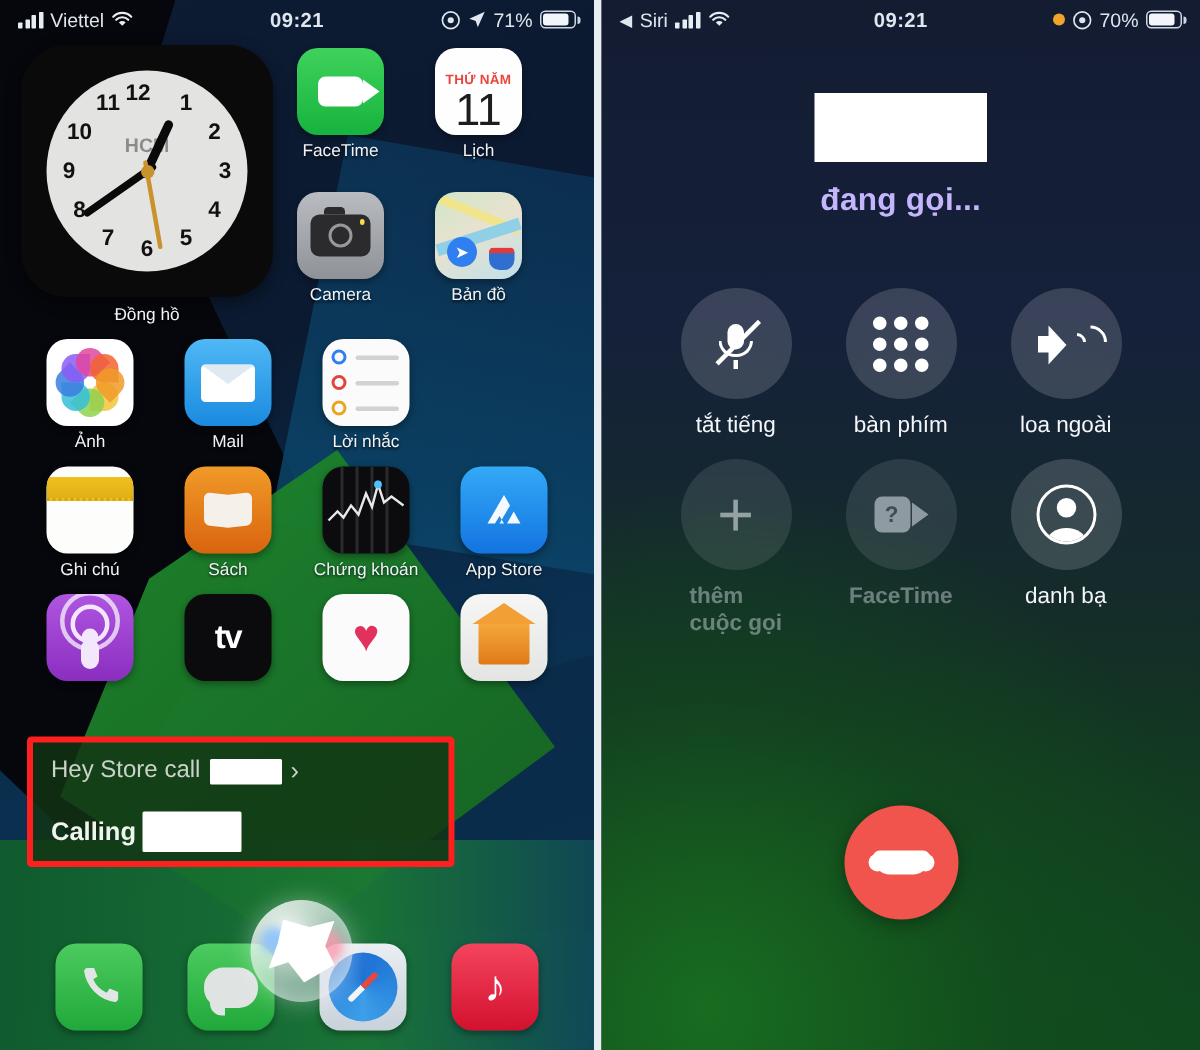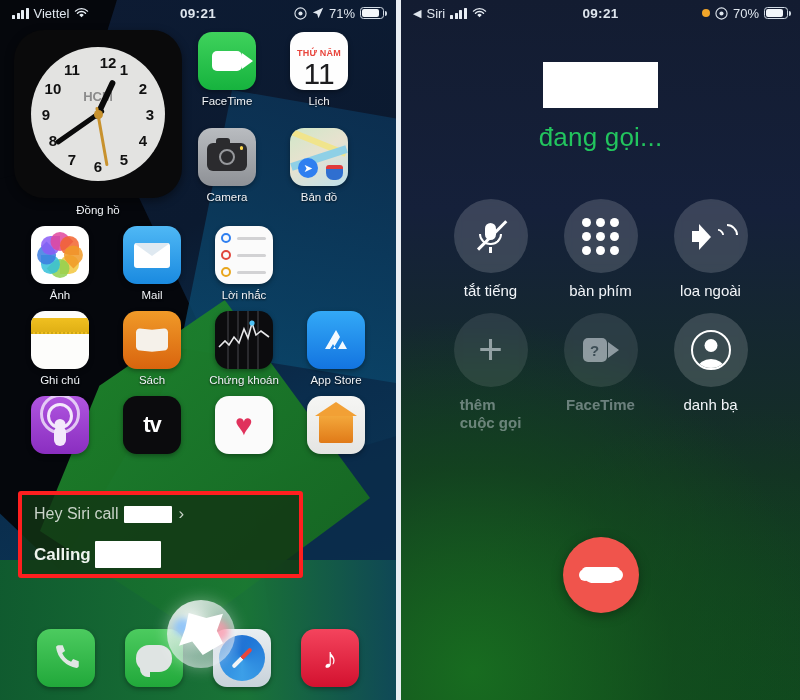--- a/index.html
+++ b/index.html
@@ -155,21 +155,21 @@
     background: radial-gradient(circle at 35% 30%, rgba(255,255,255,.95), rgba(226,232,240,.55) 55%, rgba(190,205,220,.35) 100%);
     box-shadow: 0 0 16px rgba(255,255,255,.35), inset 0 0 18px rgba(255,255,255,.6); overflow: hidden; }
   .orb-blob { position:absolute; left:12px; top:13px; width:44px; height:42px; background:#fff;
     clip-path: polygon(22% 0, 62% 12%, 100% 2%, 86% 42%, 100% 72%, 54% 100%, 30% 68%, 0 78%, 14% 38%); }
   .orb-pink { position:absolute; right:6px; top:20px; width:22px; height:22px; border-radius:50%; background:rgba(255,150,170,.75); filter: blur(3px); }
   .orb-blue { position:absolute; left:7px; top:18px; width:18px; height:18px; border-radius:50%; background:rgba(130,190,255,.8); filter: blur(3px); }
 
   
   .call { position: absolute; inset: 0; z-index: 5; padding-top: 26px; display:flex; flex-direction:column; align-items:center; }
   .callee-redact { width: 115px; height: 46px; background:#fff; margin-top: 36px; }
-  .call-status { margin-top: 14px; font-size: 26px; color: #22c55e; letter-spacing:.2px; }
+  .call-status { margin-top: 14px; font-size: 21px; color: #c4b5fd; letter-spacing:.2px;font-weight:bold; }
   .call-grid { margin-top: 46px; display: grid; grid-template-columns: repeat(3, 110px); justify-content: center; row-gap: 14px; }
   .call-btn { display:flex; flex-direction:column; align-items:center; }
   .cb-circle { width: 74px; height: 74px; border-radius:50%; background: rgba(255,255,255,.16);
     display:flex; align-items:center; justify-content:center; backdrop-filter: blur(4px); }
   .cb-circle.dim { background: rgba(255,255,255,.10); }
   .cb-label { margin-top: 9px; font-size: 15px; color:#f3f6fa; line-height:1.15; }
   .cb-label.dim { color: rgba(228,236,244,.42); font-weight: bold; }
   .cb-label.two { white-space: pre-line; }
 
   .icon-mic { position: relative; width: 34px; height: 34px; }
@@ -245,21 +245,21 @@
     <div class="home">
       <div class="widget-row">
         <div class="clock-widget">
           <div class="clock-card">
             <div class="clock-face" id="clockface">
               <span class="zone">HCM</span>
               <span class="hand hour" style="transform:translate(-5px,-50%) rotate(295deg)"></span>
               <span class="hand min" style="transform:translate(-7px,-50%) rotate(145deg)"></span>
               <span class="hand sec" style="transform:translate(-7px,-50%) rotate(80deg)"></span>
               <span class="pivot"></span>
-            <span class="num" style="left: 77px; top: 15px;">12</span>
+            <span class="num" style="left: 61px; top: 15px;">12</span>
                 <span class="num" style="left: 93px; top: 21.9667px;">1</span>
                 <span class="num" style="left: 112.033px; top: 41px;">2</span>
                 <span class="num" style="left: 119px; top: 67px;">3</span>
                 <span class="num" style="left: 112.033px; top: 93px;">4</span>
                 <span class="num" style="left: 93px; top: 112.033px;">5</span>
                 <span class="num" style="left: 67px; top: 119px;">6</span>
                 <span class="num" style="left: 41px; top: 112.033px;">7</span>
                 <span class="num" style="left: 21.9667px; top: 93px;">8</span>
                 <span class="num" style="left: 15px; top: 67px;">9</span>
                 <span class="num" style="left: 21.9667px; top: 41px;">10</span>
@@ -406,21 +406,21 @@
               <span class="hs"></span>
             </div>
           <div class="app-label"></div>
         </div>
       </div>
     </div>
 
     <div class="siri-banner">
       <div class="siri-inner">
         <div class="siri-line1">
-          <span>Hey Siri call</span>
+          <span>Hey Store call</span>
           <span class="redact r1"></span>
           <span class="chev">›</span>
         </div>
         <div class="siri-line2">
           <span>Calling</span>
           <span class="redact r2"></span>
         </div>
       </div>
     </div>
 

